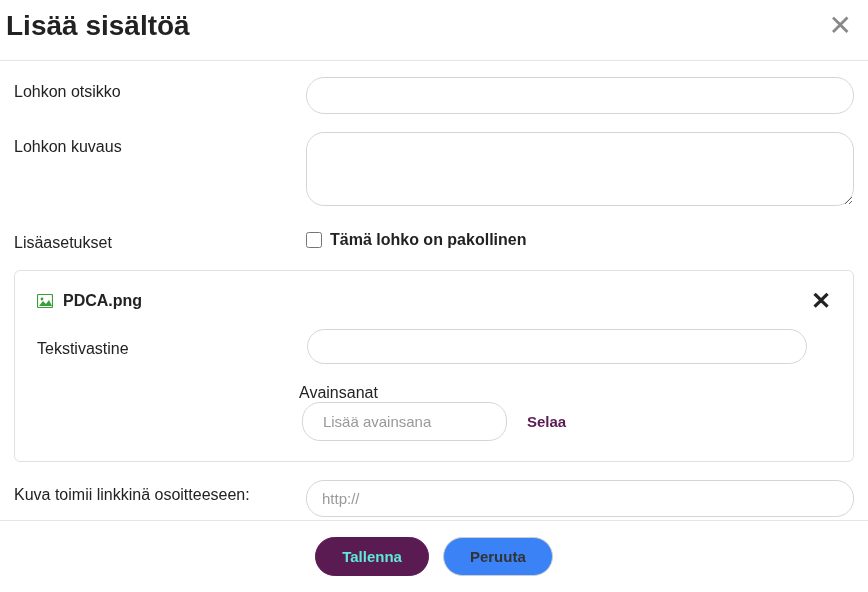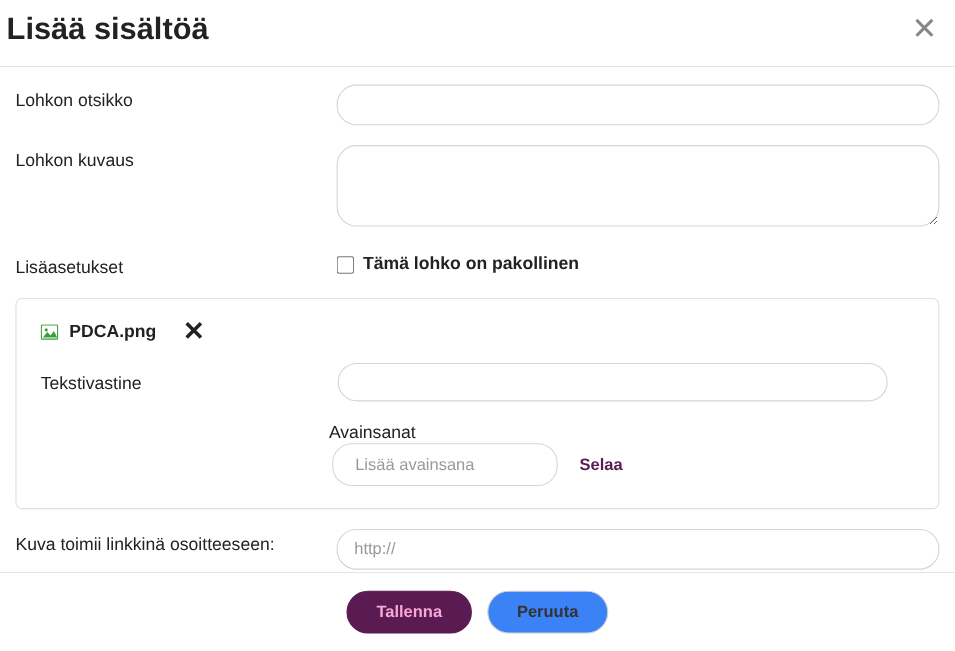--- a/index.html
+++ b/index.html
@@ -45,21 +45,21 @@
     width: 16px; height: 16px; cursor: pointer;
   }
   .checkbox-row label { font-size: 16px; font-weight: 700; cursor: pointer; }
   .file-card {
     border: 1px solid #e0e0e0;
     border-radius: 6px;
     padding: 18px 22px 20px 22px;
     margin-bottom: 18px;
   }
   .file-card-head {
-    display: flex; justify-content: flex-start; align-items: center;
+    display: flex; justify-content: space-between; align-items: center;
     margin-bottom: 16px;
     gap: 24px;
   }
   .file-name-wrap { display: flex; align-items: center; gap: 10px; }
   .file-name { font-size: 16px; font-weight: 700; }
   .pic-icon { width: 16px; height: 14px; }
   .remove-file {
     font-size: 24px; font-weight: 700; line-height: 1;
     border: none; background: none; cursor: pointer; color: #222;
   }
@@ -90,21 +90,21 @@
     border-top: 1px solid #e6e6e6;
     padding: 16px; display: flex; justify-content: center; gap: 14px;
   }
   .btn {
     border-radius: 20px;
     padding: 10px 26px;
     font-size: 15px; font-weight: 600;
     cursor: pointer;
     border: 1px solid transparent;
   }
-  .btn-primary { background: #5a1a52; color: #f9a8d4; border-color: #5a1a52; }
+  .btn-primary { background: #5a1a52; color: #5eead4; border-color: #5a1a52; }
   .btn-secondary { background: #3b82f6; color: #333; border-color: #cfcfcf; }
 </style>
 </head>
 <body>
 
 <div class="modal">
 
   <div class="modal-header">
     <h1>Lisää sisältöä</h1>
     <button class="close-btn">

